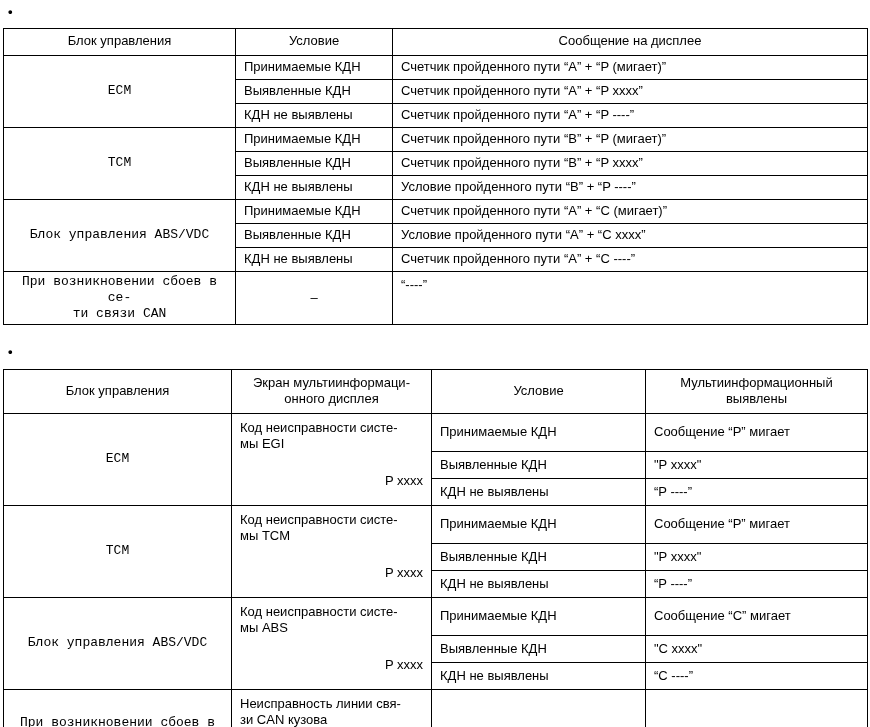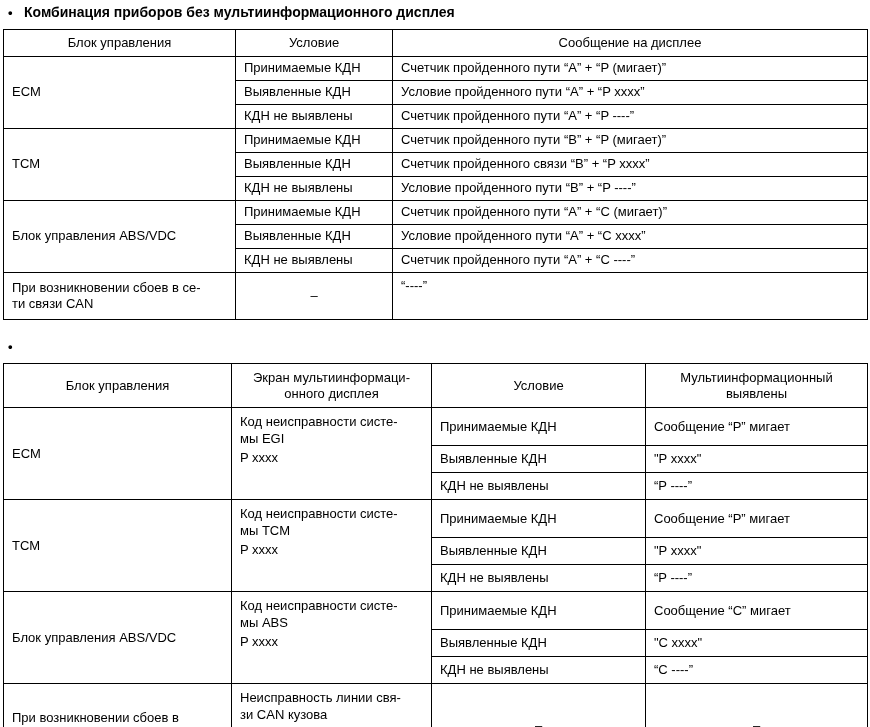--- a/index.html
+++ b/index.html
@@ -46,44 +46,43 @@
     border: 1px solid #000000;
     padding: 2px 8px;
     vertical-align: middle;
     overflow: hidden;
   }
   th {
     font-weight: normal;
     text-align: center;
     white-space: pre-line;
   }
-  td.unit { text-align: left; }
+  td.unit { text-align: center; font-family: Liberation Mono, monospace; }
   td.pre  { white-space: pre-line; }
   td.dash { text-align: center; }
   td.top  { vertical-align: top; padding-top: 5px; }
   td.screen { vertical-align: top; padding-top: 6px; }
   .screen-text { white-space: pre-line; text-align: left; }
-  .screen-code { text-align: left; margin-top: 3px; }
+  .screen-code { text-align: right; margin-top: 21px; }
   
   #t1 .h-head td, #t1 .h-head th { height: 22px; }
   #t1 .h-std  td { height: 19px; }
   #t1 .h-can  td { height: 39px; }
   #t2 .h-head th { height: 39px; }
   #t2 .h-first td.cnd, #t2 .h-first td.dsp { height: 33px; }
   #t2 .h-std  td { height: 22px; }
   #t2 .h-can  td { height: 75px; }
 </style>
 </head>
 <body>
 
 <div class="page">
 
   <div class="title">
     <span class="bullet">•</span>
-    <span>Комбинация приборов без мультиинформационного дисплея</span>
   </div>
 
   <table id="t1">
     <colgroup>
       <col style="width:232px">
         <col style="width:157px">
         <col style="width:475px">
     </colgroup>
     <thead>
       <tr class="h-head">
@@ -93,34 +92,34 @@
       </tr>
     </thead>
     <tbody>
       <tr class="h-std">
         <td class="unit" rowspan="3">ECM</td>
         <td>Принимаемые КДН</td>
         <td>Счетчик пройденного пути “A” + “P (мигает)”</td>
       </tr>
       <tr class="h-std">
         <td>Выявленные КДН</td>
-        <td>Условие пройденного пути “A” + “P xxxx”</td>
+        <td>Счетчик пройденного пути “A” + “P xxxx”</td>
       </tr>
       <tr class="h-std">
         <td>КДН не выявлены</td>
         <td>Счетчик пройденного пути “A” + “P ----”</td>
       </tr>
       <tr class="h-std">
         <td class="unit" rowspan="3">TCM</td>
         <td>Принимаемые КДН</td>
         <td>Счетчик пройденного пути “B” + “P (мигает)”</td>
       </tr>
       <tr class="h-std">
         <td>Выявленные КДН</td>
-        <td>Счетчик пройденного связи “B” + “P xxxx”</td>
+        <td>Счетчик пройденного пути “B” + “P xxxx”</td>
       </tr>
       <tr class="h-std">
         <td>КДН не выявлены</td>
         <td>Условие пройденного пути “B” + “P ----”</td>
       </tr>
       <tr class="h-std">
         <td class="unit" rowspan="3">Блок управления ABS/VDC</td>
         <td>Принимаемые КДН</td>
         <td>Счетчик пройденного пути “A” + “C (мигает)”</td>
       </tr>

